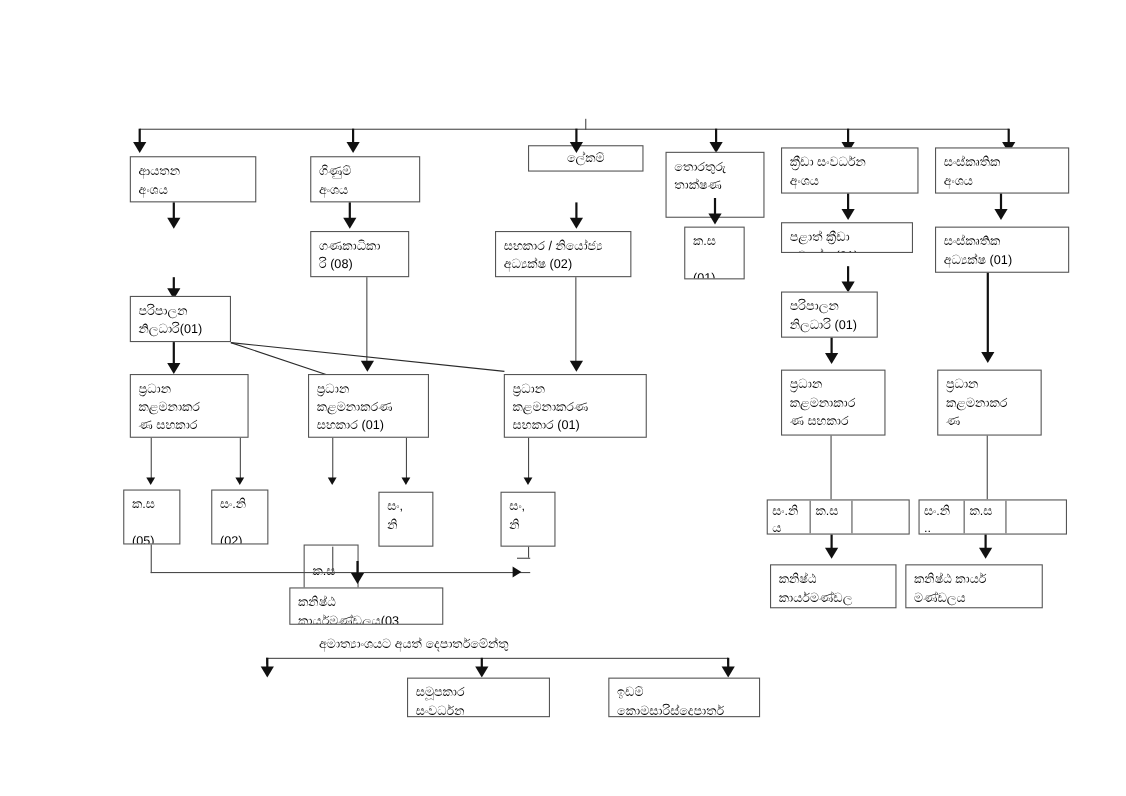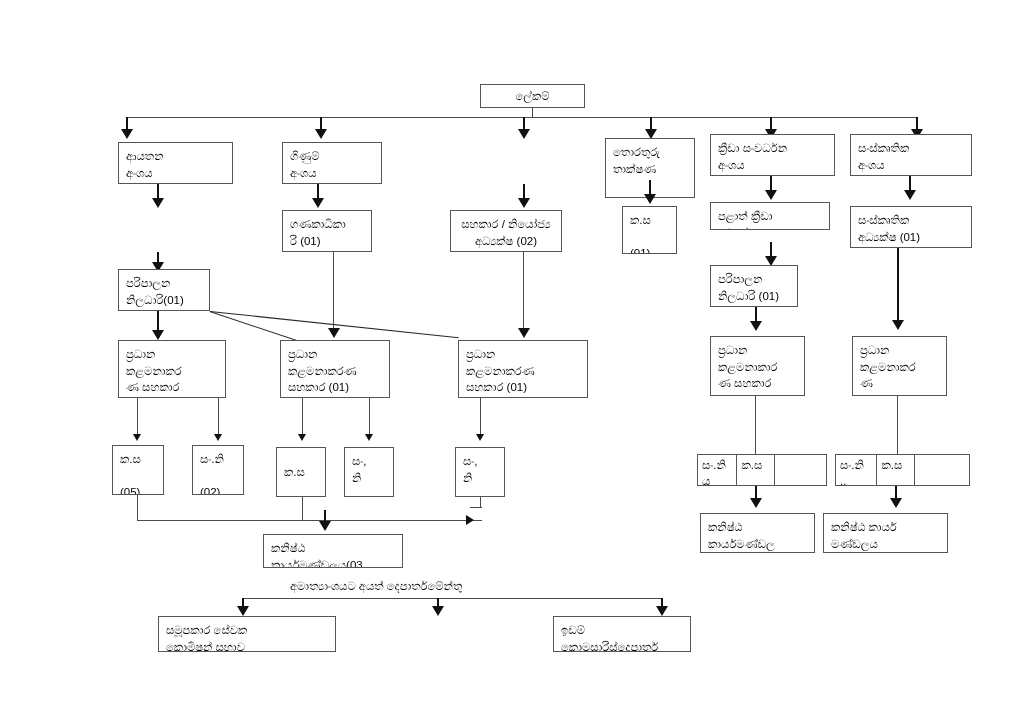--- a/index.html
+++ b/index.html
@@ -28,20 +28,21 @@
     overflow: hidden;
     white-space: pre-line;
   }
   .box.center {
     text-align: center;
   }
   .box.vcenter {
     display: flex;
     flex-direction: column;
     justify-content: center;
+    margin-top: 48px;
   }
   .cellbox {
     position: absolute;
     box-sizing: border-box;
     border: 1px solid #555555;
     background: #ffffff;
     display: flex;
     flex-direction: row;
     overflow: hidden;
   }
@@ -166,23 +167,23 @@
   <div class="arrow-down" style="left:644px; top:194px;"></div>
 
   <div class="vline thick" style="left:770px; top:176px; height:18px;"></div>
   <div class="arrow-down" style="left:765px; top:190px;"></div>
 
   <div class="vline thick" style="left:909px; top:176px; height:18px;"></div>
   <div class="arrow-down" style="left:904px; top:190px;"></div>
 
 
   <div class="box" style="left:282px; top:210px; width:90px; height:42px;">ගණකාධිකා
-රි (01)</div>
-
-  <div class="box" style="left:450px; top:210px; width:112px; height:42px;text-align:center;">සහකාර / නියෝජ්‍ය
+රි (08)</div>
+
+  <div class="box" style="left:450px; top:210px; width:124px; height:42px;">සහකාර / නියෝජ්‍ය
 අධ්‍යක්ෂ (02)</div>
 
   <div class="box" style="left:622px; top:206px; width:55px; height:48px;">ක.ස
 
 (01)</div>
 
   <div class="box" style="left:710px; top:202px; width:120px; height:28px;">පළාත් ක්‍රීඩා
 අධ්‍යක්ෂ (01)</div>
 
   <div class="box" style="left:850px; top:206px; width:122px; height:42px;">සංස්කෘතික
@@ -319,20 +320,20 @@
 
   <div class="vline thick" style="left:242px; top:598px; height:12px;"></div>
   <div class="arrow-down" style="left:237px; top:606px;"></div>
 
   <div class="vline thick" style="left:437px; top:598px; height:12px;"></div>
   <div class="arrow-down" style="left:432px; top:606px;"></div>
 
   <div class="vline thick" style="left:661px; top:598px; height:12px;"></div>
   <div class="arrow-down" style="left:656px; top:606px;"></div>
 
-  <div class="box" style="left:158px; top:616px; width:178px; height:36px;">සමූපකාර සේවක
-කොමිෂන් සභාව</div>
-
+
+  <div class="box" style="left:370px; top:616px; width:130px; height:36px;">සමූපකාර
+සංවර්ධන</div>
 
   <div class="box" style="left:553px; top:616px; width:138px; height:36px;">ඉඩම්
 කොමසාරිස්දෙපාර්ත</div>
 
 </div>
 
 </body></html>

